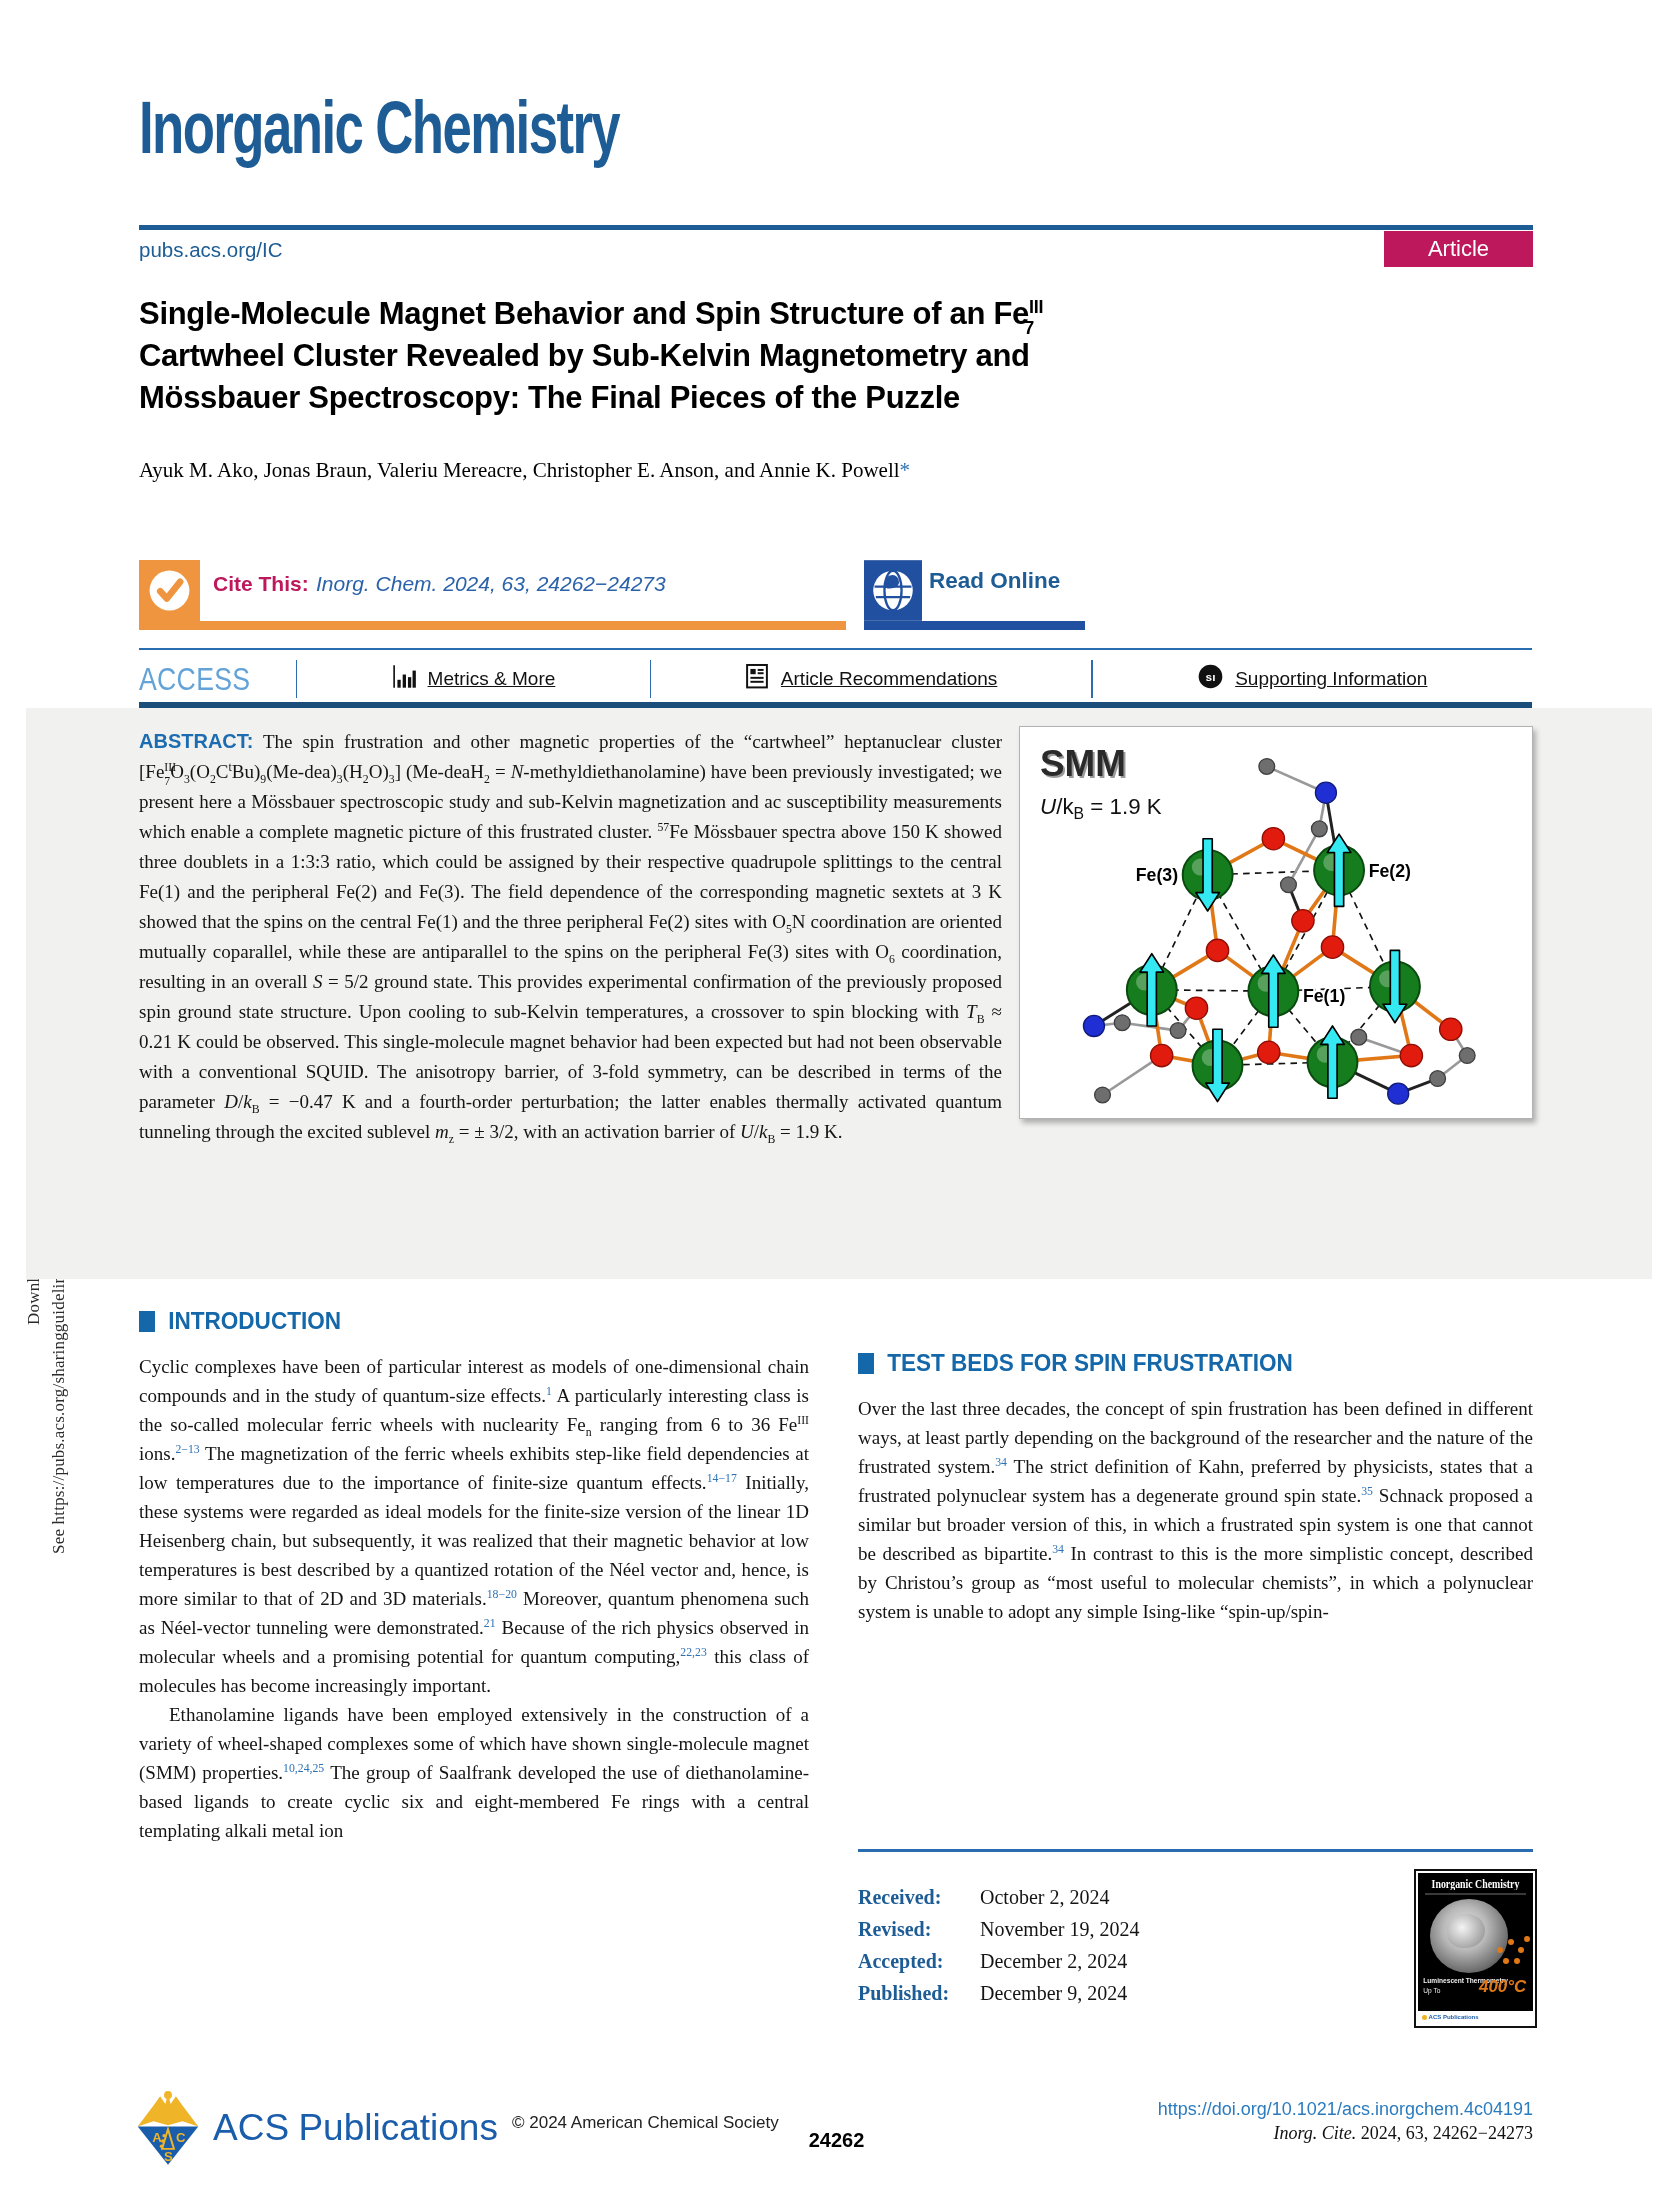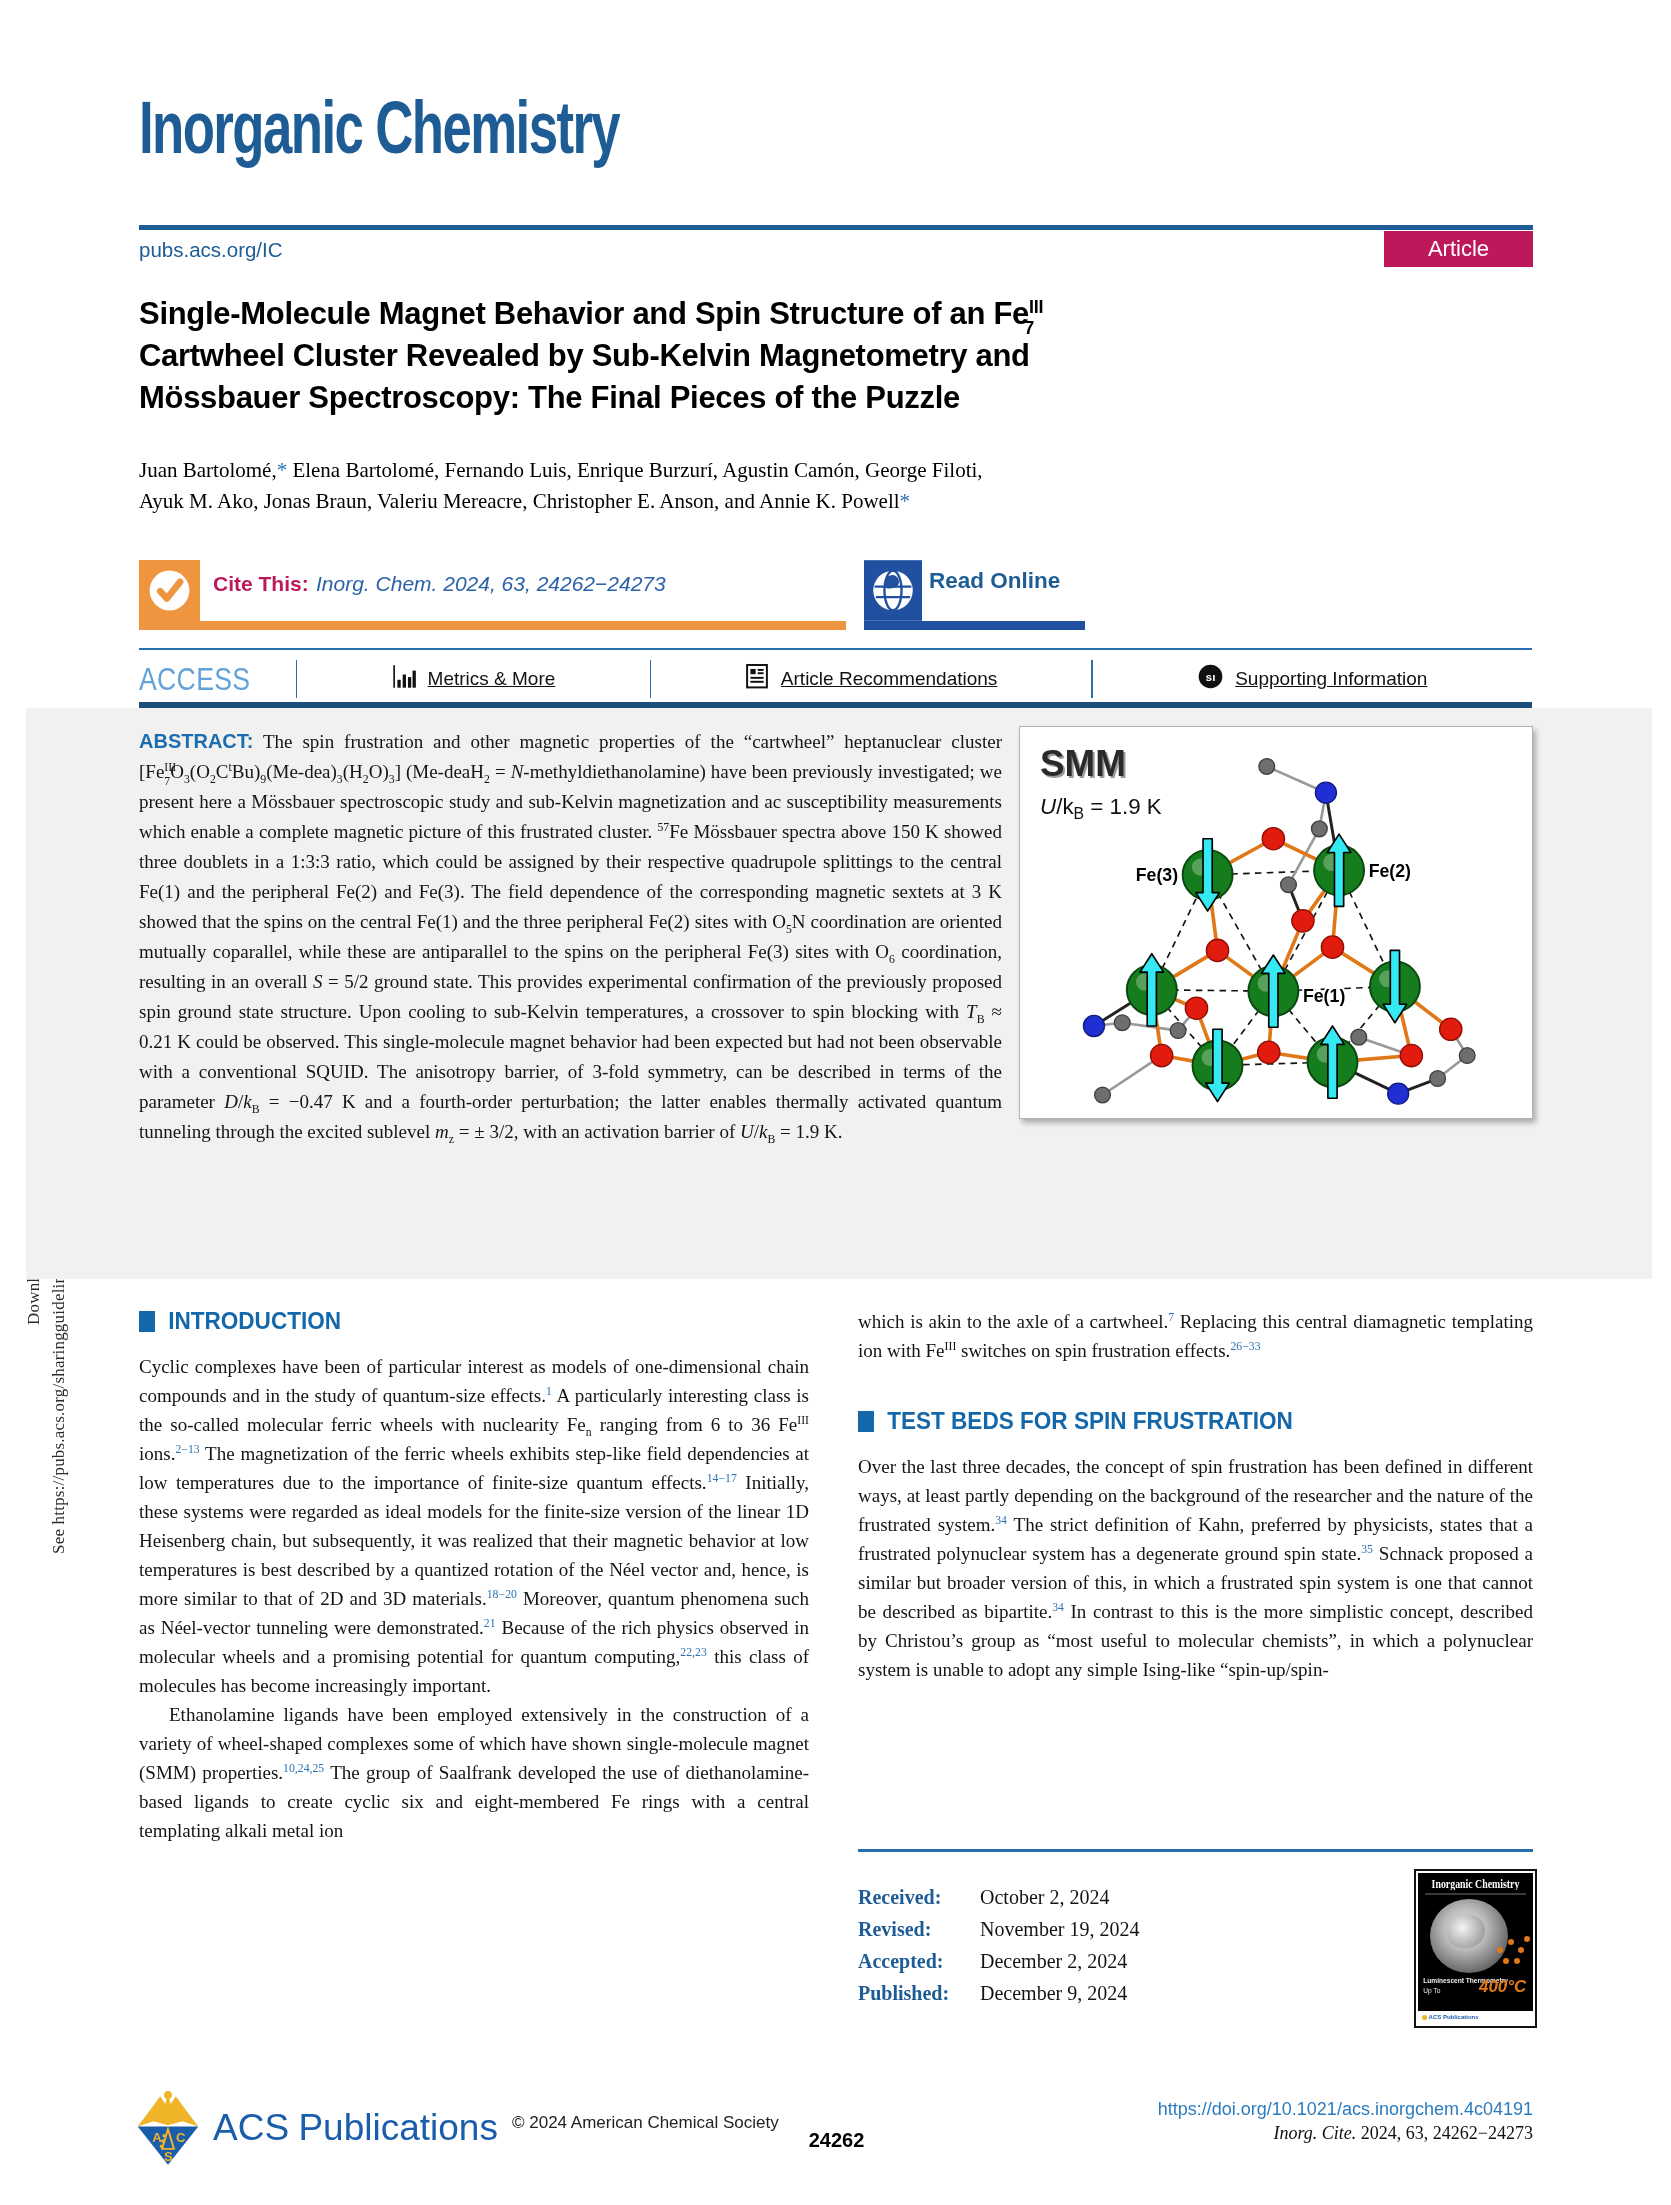--- a/index.html
+++ b/index.html
@@ -132,21 +132,20 @@
   <div class="header-rule"></div>
   <a class="site-link">pubs.acs.org/IC</a>
   <div class="badge">Article</div>
 
   <div class="title">
     <div>Single-Molecule Magnet Behavior and Spin Structure of an Fe<sup>III</sup><sub class="stk">7</sub></div>
     <div>Cartwheel Cluster Revealed by Sub-Kelvin Magnetometry and</div>
     <div>Mössbauer Spectroscopy: The Final Pieces of the Puzzle</div>
   </div>
   <div class="authors">
-    <div>Juan Bartolomé,<span class="ast">*</span> Elena Bartolomé, Fernando Luis, Enrique Burzurí, Agustin Camón, George Filoti,</div>
     <div>Ayuk M. Ako, Jonas Braun, Valeriu Mereacre, Christopher E. Anson, and Annie K. Powell<span class="ast">*</span></div>
   </div>
 
   <div class="cite-icon">
     <svg width="61" height="61" viewBox="0 0 92 92">
       <rect x="0" y="0" width="92" height="92" fill="#f0953f"></rect>
       <circle cx="46" cy="46" r="30" fill="#fff"></circle>
       <path d="M32 47 L42 58 L62 33" fill="none" stroke="#f0953f" stroke-width="10" stroke-linecap="round" stroke-linejoin="round"></path>
     </svg>
   </div>
@@ -352,21 +351,20 @@
   <div class="cols col-left">
     <div class="sec-h">
       <span class="sq"></span>
       <span>INTRODUCTION</span>
     </div>
     <p>Cyclic complexes have been of particular interest as models of one-dimensional chain compounds and in the study of quantum-size effects.<sup class="r">1</sup> A particularly interesting class is the so-called molecular ferric wheels with nuclearity Fe<sub>n</sub> ranging from 6 to 36 Fe<sup>III</sup> ions.<sup class="r">2−13</sup> The magnetization of the ferric wheels exhibits step-like field dependencies at low temperatures due to the importance of finite-size quantum effects.<sup class="r">14−17</sup> Initially, these systems were regarded as ideal models for the finite-size version of the linear 1D Heisenberg chain, but subsequently, it was realized that their magnetic behavior at low temperatures is best described by a quantized rotation of the Néel vector and, hence, is more similar to that of 2D and 3D materials.<sup class="r">18−20</sup> Moreover, quantum phenomena such as Néel-vector tunneling were demonstrated.<sup class="r">21</sup> Because of the rich physics observed in molecular wheels and a promising potential for quantum computing,<sup class="r">22,23</sup> this class of molecules has become increasingly important.</p>
     <p class="indent">Ethanolamine ligands have been employed extensively in the construction of a variety of wheel-shaped complexes some of which have shown single-molecule magnet (SMM) properties.<sup class="r">10,24,25</sup> The group of Saalfrank developed the use of diethanolamine-based ligands to create cyclic six and eight-membered Fe rings with a central templating alkali metal ion</p>
   </div>
 
   <div class="cols col-right">
-    <p>which is akin to the axle of a cartwheel.<sup class="r">7</sup> Replacing this central diamagnetic templating ion with Fe<sup>III</sup> switches on spin frustration effects.<sup class="r">26−33</sup></p>
     <div class="sec-h mt">
       <span class="sq"></span>
       <span>TEST BEDS FOR SPIN FRUSTRATION</span>
     </div>
     <p>Over the last three decades, the concept of spin frustration has been defined in different ways, at least partly depending on the background of the researcher and the nature of the frustrated system.<sup class="r">34</sup> The strict definition of Kahn, preferred by physicists, states that a frustrated polynuclear system has a degenerate ground spin state.<sup class="r">35</sup> Schnack proposed a similar but broader version of this, in which a frustrated spin system is one that cannot be described as bipartite.<sup class="r">34</sup> In contrast to this is the more simplistic concept, described by Christou’s group as “most useful to molecular chemists”, in which a polynuclear system is unable to adopt any simple Ising-like “spin-up/spin-</p>
   </div>
 
   <div class="rule-dates"></div>
   <div class="dates">
     <div class="row">

